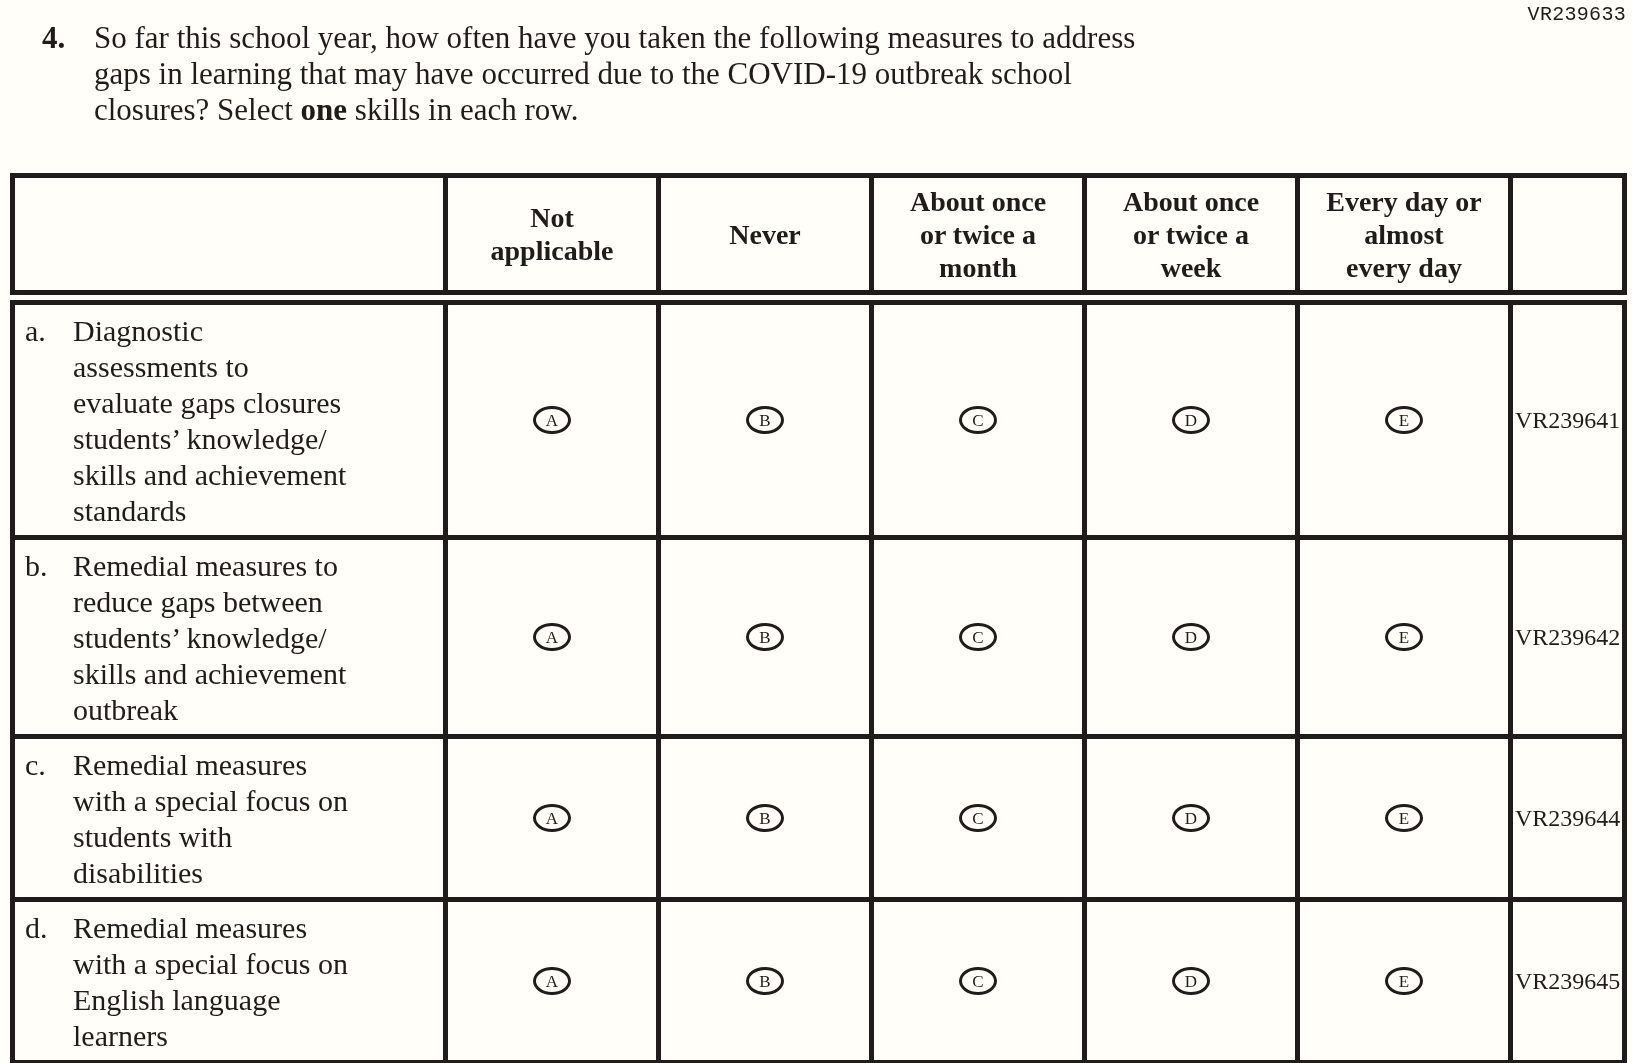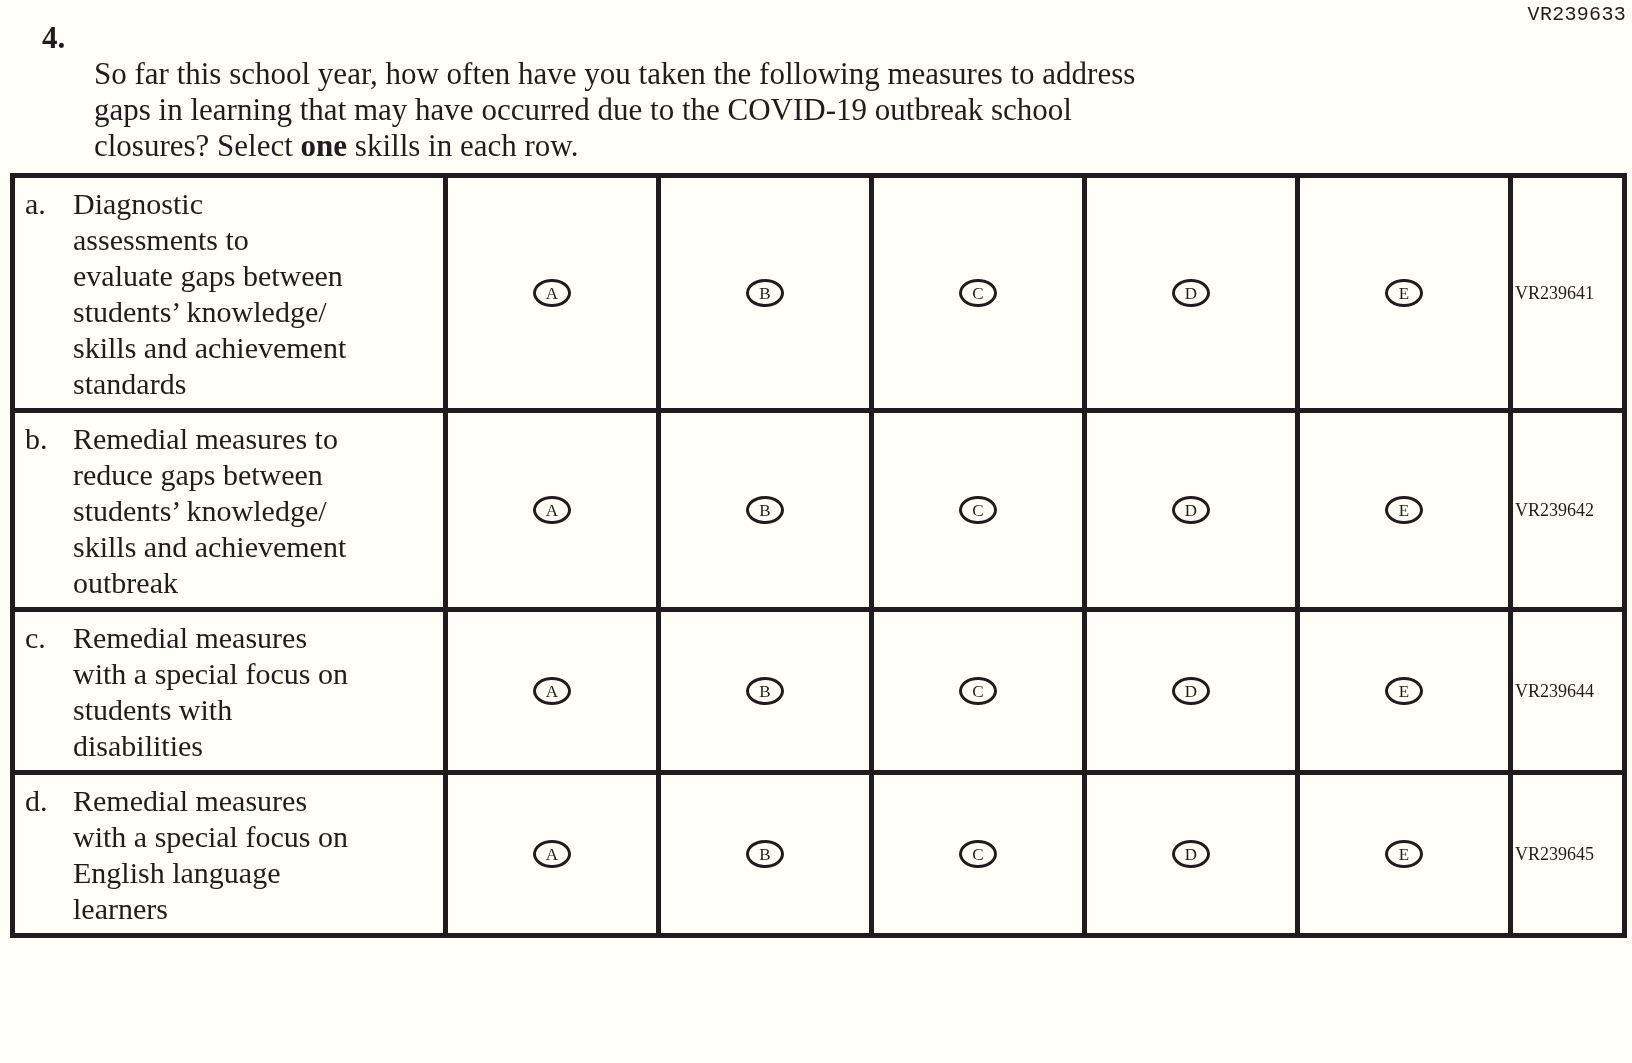--- a/index.html
+++ b/index.html
@@ -31,21 +31,20 @@
     font-size: 31px;
     line-height: 36px;
     width: 52px;
     flex: 0 0 52px;
   }
   .qtext {
     font-size: 31px;
     line-height: 36px;
     white-space: pre-line;
     max-width: 1290px;
-    margin-top: 36px;
   }
   .qtext b { font-weight: bold; }
 
   table.grid {
     position: absolute;
     left: 10px;
     top: 173px;
     width: 1612px;
     border-collapse: collapse;
     table-layout: fixed;
@@ -93,21 +92,21 @@
     border: 3px solid #201c1b;
     border-radius: 50%;
     font-size: 17px;
     line-height: 1;
     cursor: pointer;
     background: transparent;
   }
   td.code-cell {
     text-align: left;
     vertical-align: middle;
-    font-size: 18px;
+    font-size: 24px;
     padding: 0 2px;
   }
   tr.row-a { height: 220px; }
   tr.row-b { height: 192px; }
   tr.row-c { height: 155px; }
   tr.row-d { height: 145px; }
 </style>
 </head>
 <body>
 
@@ -124,28 +123,44 @@
   <colgroup>
     <col style="width:433px">
     <col style="width:213px">
     <col style="width:213px">
     <col style="width:213px">
     <col style="width:213px">
     <col style="width:213px">
     <col style="width:114px">
   </colgroup>
   <tbody>
+    <tr class="header-row">
+      <td></td>
+      <td>Not
+applicable</td>
+      <td>Never</td>
+      <td>About once
+or twice a
+month</td>
+      <td>About once
+or twice a
+week</td>
+      <td>Every day or
+almost
+every day</td>
+      <td></td>
+    </tr>
 
     <tr class="row-a">
       <td class="label-cell">
         <div class="label-wrap">
           <span class="row-letter">a.</span>
           <span class="row-label">Diagnostic
 assessments to
-evaluate gaps between
+evaluate gaps closures
 students’ knowledge/
 skills and achievement
 standards</span>
         </div>
       </td>
       <td class="bubble-cell"><span class="bubble">A</span></td>
       <td class="bubble-cell"><span class="bubble">B</span></td>
       <td class="bubble-cell"><span class="bubble">C</span></td>
       <td class="bubble-cell"><span class="bubble">D</span></td>
       <td class="bubble-cell"><span class="bubble">E</span></td>

